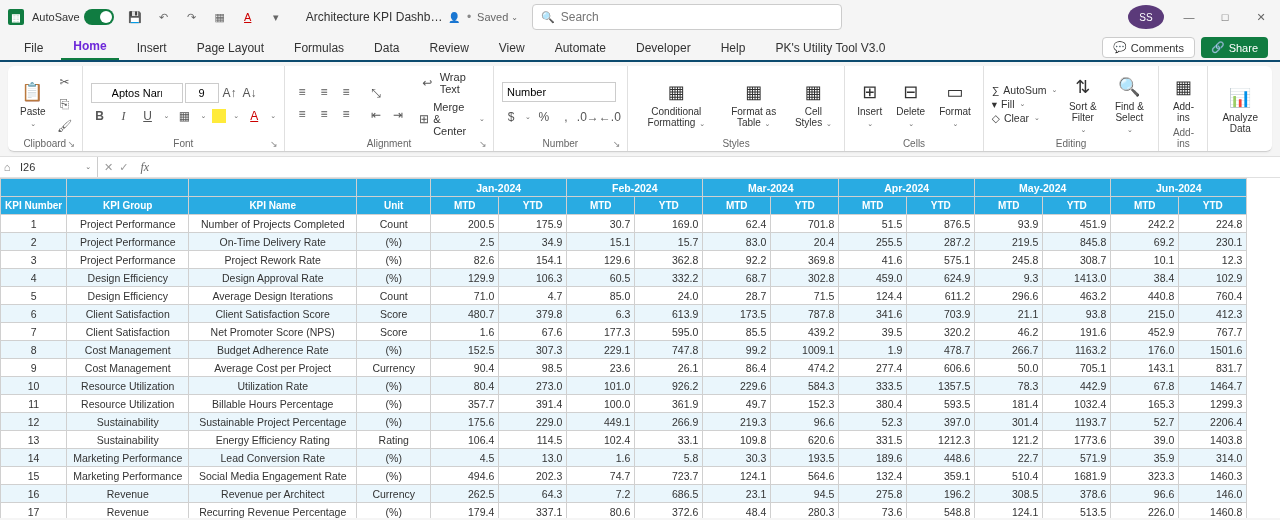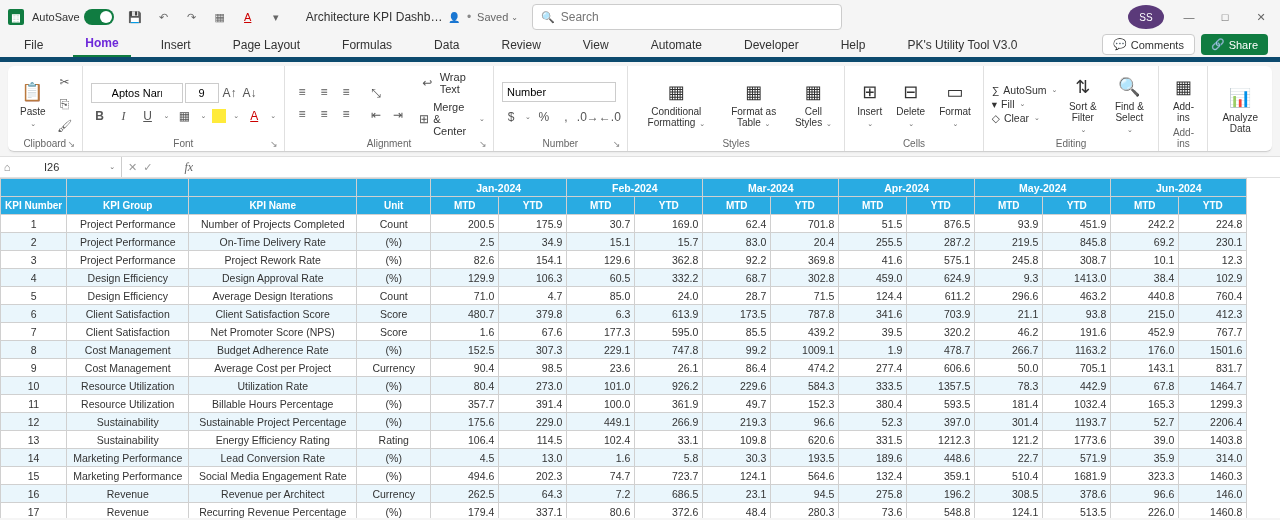--- a/index.html
+++ b/index.html
@@ -13,21 +13,21 @@
 .qat-icon { width: 16px; height: 16px; display: flex; align-items: center; justify-content: center; cursor: pointer; color: #666; }
 .title-center { flex: 1; display: flex; align-items: center; gap: 10px; justify-content: flex-start; margin-left: 14px; }
 .doc-title { font-size: 12px; color: #333; display: flex; align-items: center; gap: 6px; }
 .saved { color: #666; font-size: 11px; display: flex; align-items: center; gap: 3px; }
 .search-box { flex: 0 0 310px; height: 26px; background: white; border: 1px solid #ccc; border-radius: 4px; display: flex; align-items: center; padding: 0 8px; gap: 6px; margin-left: 4px; }
 .search-box input { border: none; outline: none; flex: 1; font-size: 12px; }
 .title-right { display: flex; align-items: center; gap: 14px; margin-left: auto; }
 .avatar { width: 36px; height: 24px; background: #5b3a7a; color: white; border-radius: 50%; display: flex; align-items: center; justify-content: center; font-size: 10px; }
 .win-btn { width: 22px; height: 22px; display: flex; align-items: center; justify-content: center; cursor: pointer; color: #666; }
 
-.tabs { height: 28px; display: flex; align-items: flex-end; padding: 0 12px; gap: 18px; background: #f5f5f5; border-bottom: 5px solid #0c4a6e; }
+.tabs { height: 28px; display: flex; align-items: flex-end; padding: 0 12px; gap: 6px; background: #f5f5f5; border-bottom: 2px solid #0c4a6e; }
 .tab { padding: 6px 12px 5px; font-size: 12px; cursor: pointer; color: #333; }
 .tab.active { font-weight: 600; border-bottom: 2px solid #107c41; color: #6d28d9; }
 .tabs-right { margin-left: auto; display: flex; gap: 6px; align-items: center; padding-bottom: 2px; }
 .comments-btn { background: white; border: 1px solid #ccc; border-radius: 4px; padding: 3px 10px; font-size: 11px; cursor: pointer; display: flex; align-items: center; gap: 4px; }
 .share-btn { background: #107c41; color: white; border-radius: 4px; padding: 4px 10px; font-size: 11px; cursor: pointer; display: flex; align-items: center; gap: 4px; }
 
 .ribbon { height: 86px; background: white; border-bottom: 1px solid #d0d0d0; display: flex; margin: 4px 8px 0; border-radius: 6px; box-shadow: 0 1px 2px rgba(0,0,0,.05); }
 .group { display: flex; flex-direction: column; justify-content: space-between; padding: 4px 8px 1px; border-right: 1px solid #e0e0e0; position: relative; }
 .group-body { display: flex; align-items: center; gap: 6px; flex: 1; }
 .group-label { text-align: center; font-size: 10px; color: #666; padding-bottom: 1px; }
@@ -51,23 +51,23 @@
 
 .align-grid { display: grid; grid-template-columns: repeat(3, 20px); grid-template-rows: repeat(2, 20px); gap: 2px; }
 .align-cell { display: flex; align-items: center; justify-content: center; cursor: pointer; }
 
 .num-fmt { width: 114px; height: 20px; border: 1px solid #ccc; font-size: 11px; padding: 0 4px; background: white; }
 
 .col-stack { display: flex; flex-direction: column; gap: 2px; font-size: 10.5px; }
 .col-stack .row { display: flex; align-items: center; gap: 4px; cursor: pointer; }
 
 .namebox-row { height: 22px; background: white; border-top: 1px solid #e0e0e0; border-bottom: 1px solid #e0e0e0; display: flex; align-items: center; margin-top: 4px; }
-.namebox { width: 84px; border-right: 1px solid #ccc; padding: 0 6px; font-size: 11px; display: flex; align-items: center; justify-content: space-between; height: 100%; margin-left: 24px; }
+.namebox { width: 84px; border-right: 1px solid #ccc; padding: 0 6px; font-size: 11px; display: flex; align-items: center; justify-content: space-between; height: 100%; }
 .fx-btns { display: flex; gap: 6px; padding: 0 6px; color: #999; align-items: center; }
-.fx-label { font-style: italic; font-family: serif; font-size: 12px; color: #666; padding: 0 6px; margin-left: 20px; }
+.fx-label { font-style: italic; font-family: serif; font-size: 12px; color: #666; padding: 0 6px; }
 .formula-input { flex: 1; border: none; outline: none; height: 100%; padding: 0 4px; }
 
 .grid-wrap { overflow: auto; height: 340px; background: white; }
 table.sheet { border-collapse: collapse; font-size: 10.5px; table-layout: fixed; }
 table.sheet th, table.sheet td { border: 1px solid #d0d0d0; padding: 2px 4px; height: 18px; white-space: nowrap; overflow: hidden; }
 .hdr-month { background: #29abe2; color: white; text-align: center; font-weight: 600; }
 .hdr-sub { background: #29abe2; color: white; text-align: center; font-weight: 600; font-size: 10px; }
 .hdr-label { background: #29abe2; color: white; text-align: center; font-weight: 600; }
 .row-label { text-align: center; }
 .num { text-align: right; }

